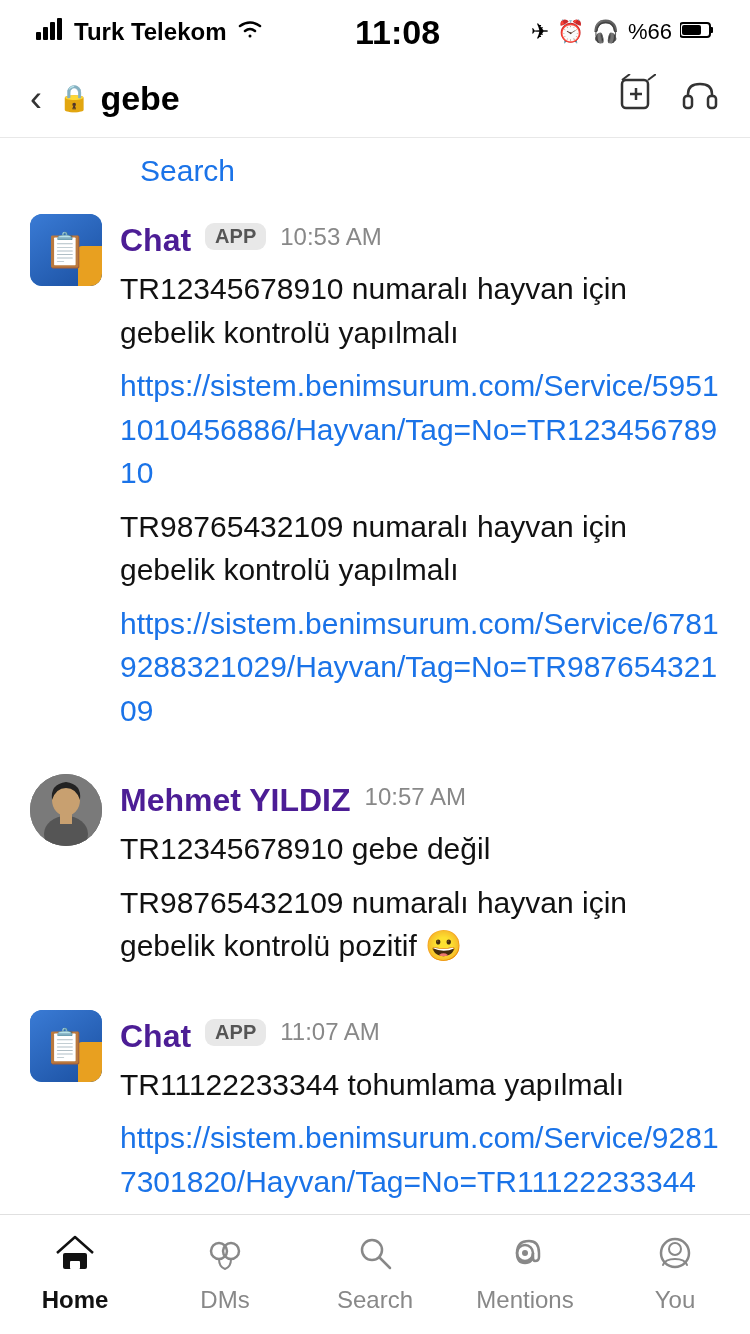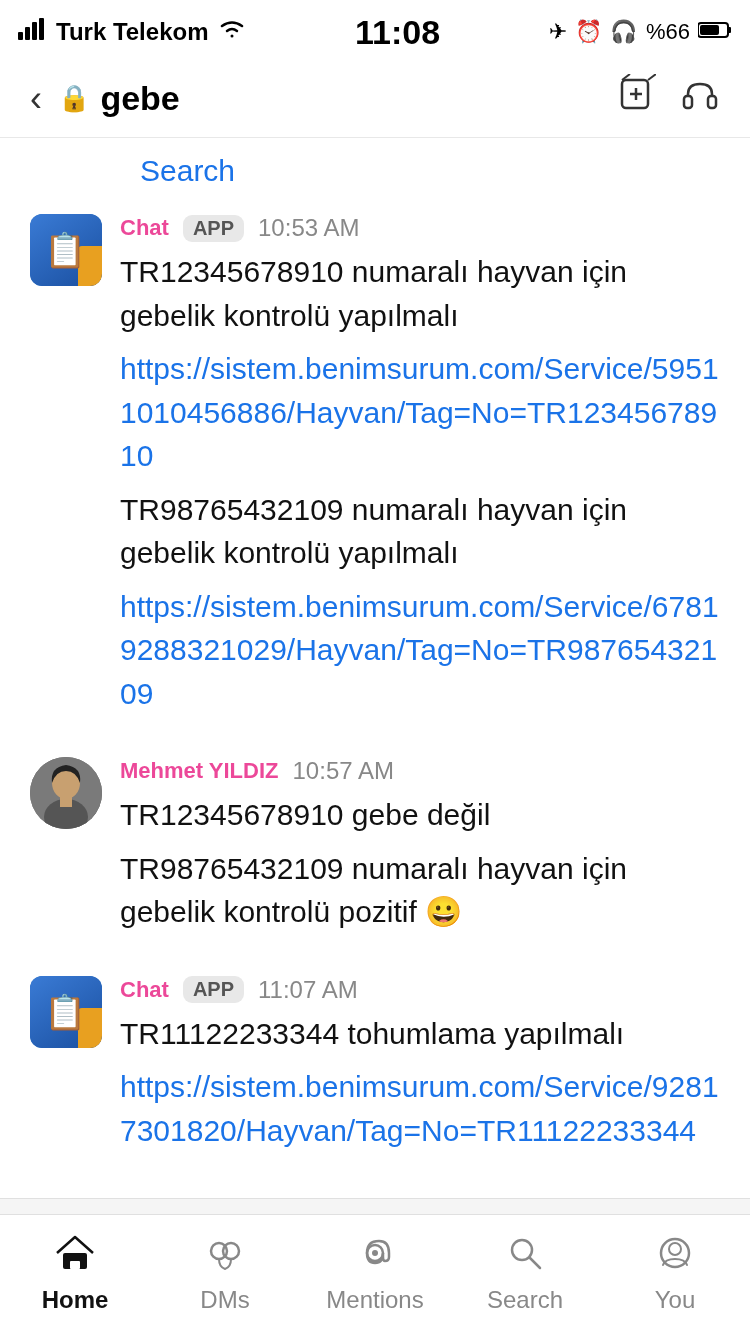--- a/index.html
+++ b/index.html
@@ -11,21 +11,21 @@
       min-height: 1334px;
       overflow-x: hidden;
       font-size: 32px;
     }
 
     
     .status-bar {
       display: flex;
       justify-content: space-between;
       align-items: center;
-      padding: 14px 18px 10px;
+      padding: 14px 36px 10px;
       background: #fff;
       height: 60px;
     }
     .status-left {
       display: flex;
       align-items: center;
       gap: 10px;
       font-size: 24px;
       font-weight: 600;
     }
@@ -164,23 +164,24 @@
     .message-content {
       flex: 1;
     }
     .message-header {
       display: flex;
       align-items: center;
       gap: 14px;
       margin-bottom: 8px;
     }
     .sender-name {
-      font-size: 22px;
+      font-size: 32px;
       font-weight: 700;
-      color: #ec4899;
+      color: #4c1d95;
+      margin-top: 8px;
     }
     .app-badge {
       background: #e8e8e8;
       color: #555;
       font-size: 20px;
       font-weight: 600;
       padding: 2px 10px;
       border-radius: 9px;
     }
     .message-time {
@@ -437,37 +438,37 @@
         <circle cx="14" cy="16" r="8" stroke="#888" stroke-width="2.5" fill="none"></circle>
         <circle cx="26" cy="16" r="8" stroke="#888" stroke-width="2.5" fill="none"></circle>
         <path d="M14 24 Q14 32 20 34 Q26 32 26 24" stroke="#888" stroke-width="2" fill="none"></path>
       </svg>
     </span>
     <span class="nav-label">DMs</span>
   </div>
 
   <div class="nav-item">
     <span class="nav-icon">
+      <svg width="36" height="36" viewBox="0 0 36 36">
+        <circle cx="15" cy="15" r="10" stroke="#888" stroke-width="2.5" fill="none"></circle>
+        <line x1="23" y1="23" x2="33" y2="33" stroke="#888" stroke-width="2.5" stroke-linecap="round"></line>
+      </svg>
+    </span>
+    <span class="nav-label">Search</span>
+  </div>
+
+  <div class="nav-item">
+    <span class="nav-icon">
       <svg width="40" height="36" viewBox="0 0 40 36">
         <circle cx="20" cy="18" r="8" stroke="#888" stroke-width="2.5" fill="none"></circle>
         <circle cx="20" cy="18" r="3" fill="#888"></circle>
         <path d="M28 18 Q28 28 20 28 Q12 28 12 18 Q12 6 24 6 Q34 6 34 18 L34 22 Q34 26 30 26 Q28 26 28 22 L28 18" stroke="#888" stroke-width="2.5" fill="none"></path>
       </svg>
     </span>
     <span class="nav-label">Mentions</span>
-  </div>
-
-  <div class="nav-item">
-    <span class="nav-icon">
-      <svg width="36" height="36" viewBox="0 0 36 36">
-        <circle cx="15" cy="15" r="10" stroke="#888" stroke-width="2.5" fill="none"></circle>
-        <line x1="23" y1="23" x2="33" y2="33" stroke="#888" stroke-width="2.5" stroke-linecap="round"></line>
-      </svg>
-    </span>
-    <span class="nav-label">Search</span>
   </div>
 
   <div class="nav-item">
     <span class="nav-icon">
       <svg width="40" height="36" viewBox="0 0 40 36">
         <circle cx="20" cy="18" r="14" stroke="#888" stroke-width="2.5" fill="none"></circle>
         <circle cx="20" cy="14" r="6" stroke="#888" stroke-width="2" fill="none"></circle>
         <path d="M8 30 Q10 24 20 24 Q30 24 32 30" stroke="#888" stroke-width="2" fill="none" stroke-linecap="round"></path>
       </svg>
     </span>

